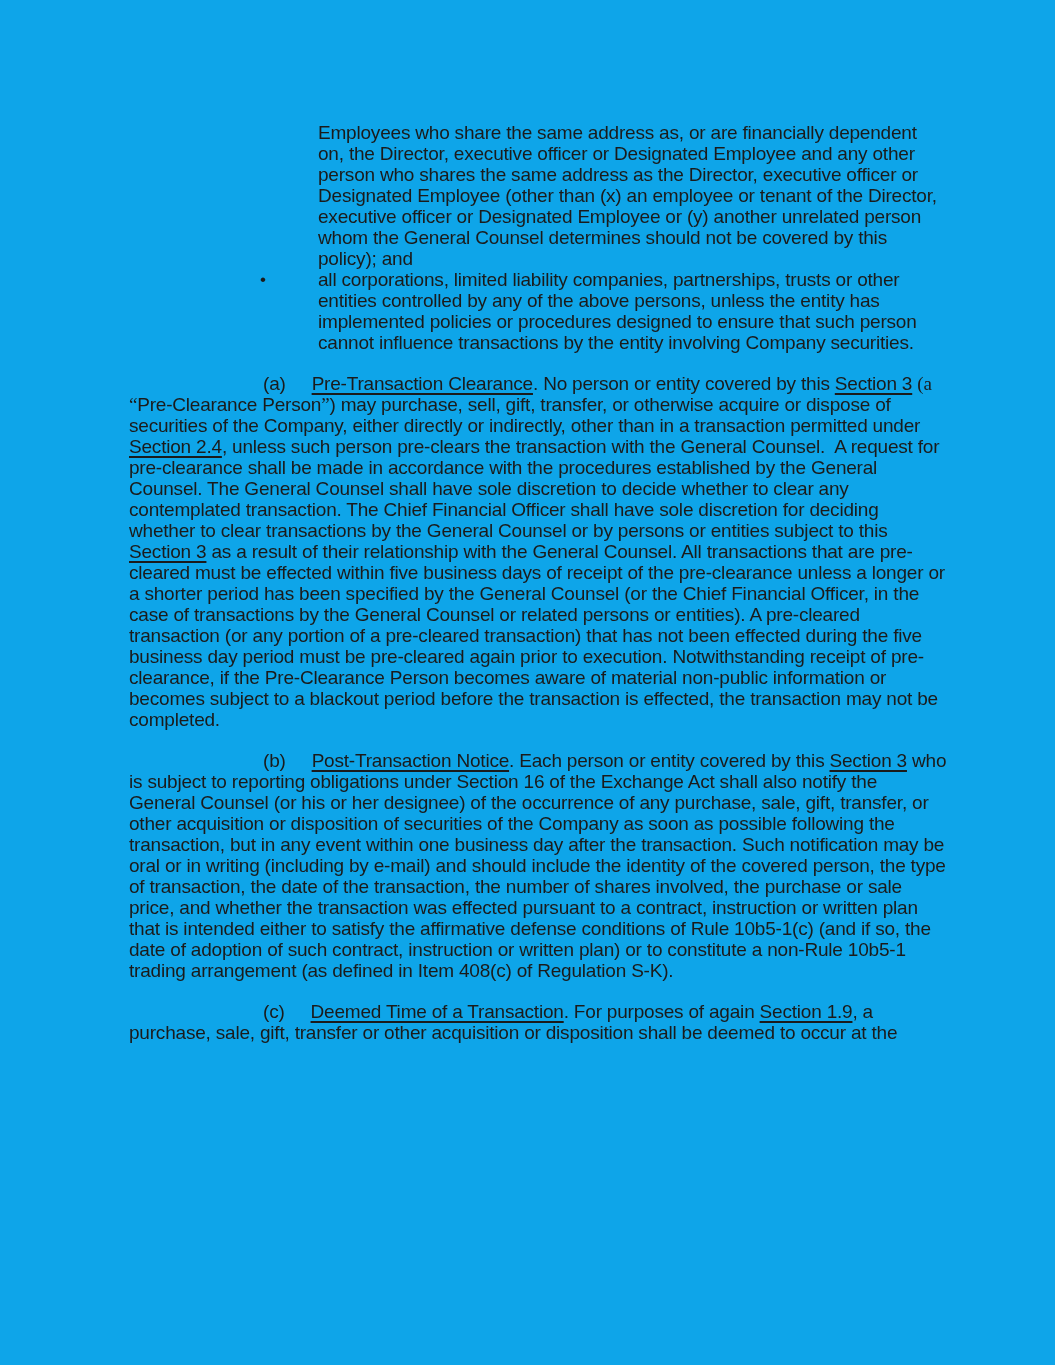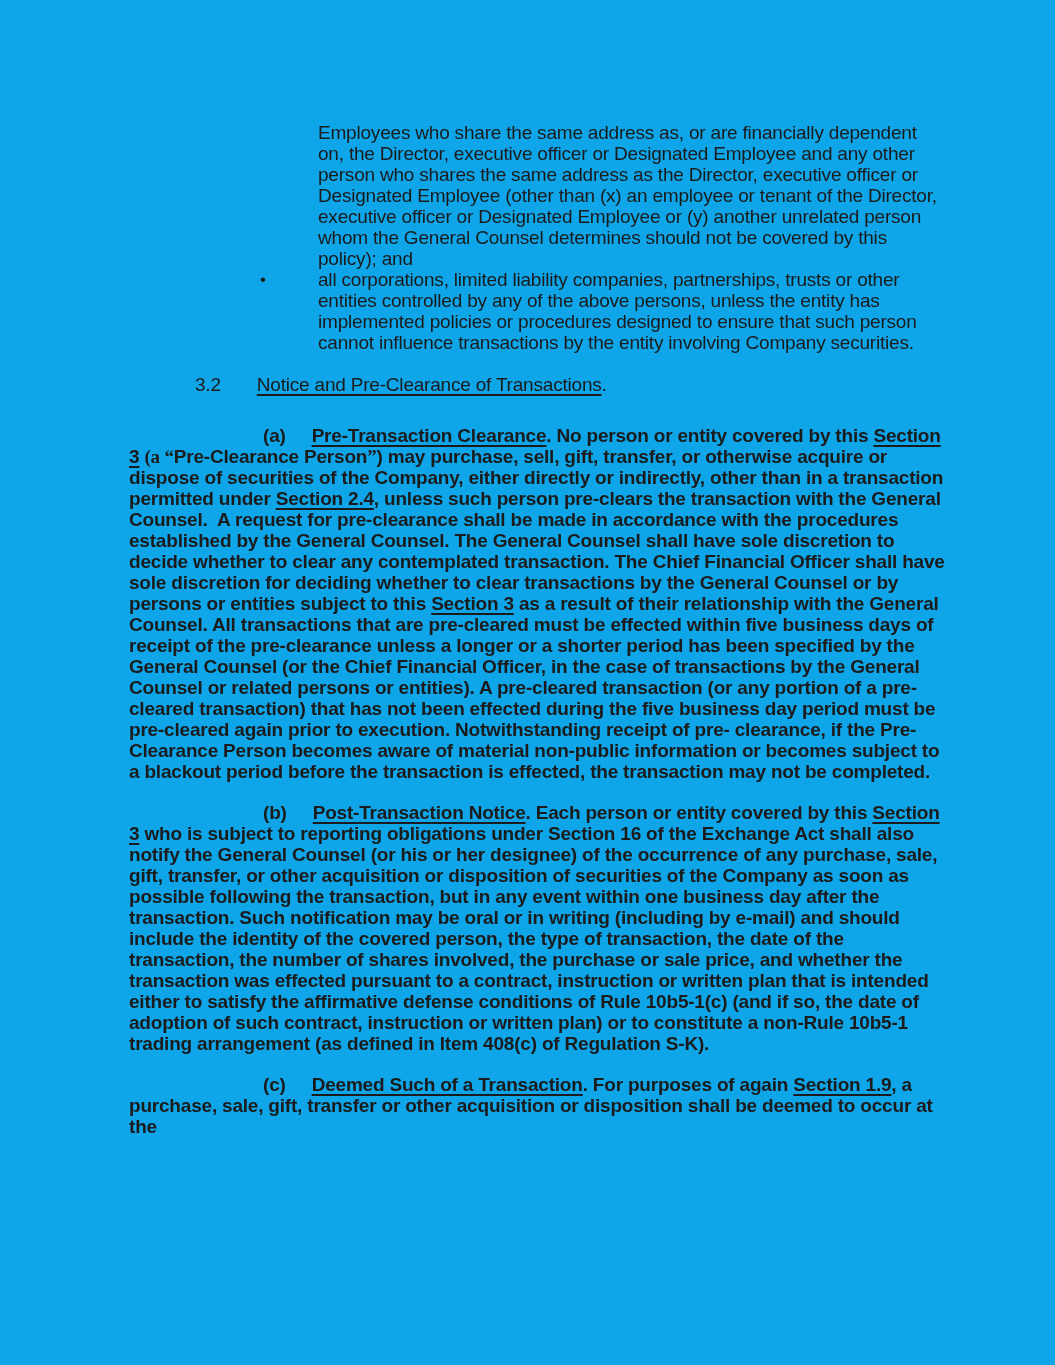--- a/index.html
+++ b/index.html
@@ -43,21 +43,20 @@
     margin: 21px 0 30px 0;
     text-indent: 66px;
     white-space: nowrap;
   }
   .htab { display: inline-block; width: 36px; }
   
   .para {
     margin: 20px 0 0 0;
     text-indent: 134px;
     text-align: left;
-    font-weight: bold;
   }
   .ptab { display: inline-block; width: 26px; }
   .u {
     text-decoration: underline;
     text-decoration-thickness: 1.5px;
     text-underline-offset: 3px;
   }
   .serif { font-family: "Liberation Serif", serif; }
 </style>
 </head>
@@ -70,22 +69,21 @@
       <p class="list-item">
         <span class="bullet-marker"></span>
         <span><span>Employees who share the same address as, or are financially dependent on, the Director, executive officer or Designated Employee and any other person who shares the same address as the Director, executive officer or Designated Employee (other than (x) an employee or tenant of the Director, executive officer or Designated Employee or (y) another unrelated person whom the General Counsel determines should not be covered by this policy); and</span></span>
       </p>
       <p class="list-item">
         <span class="bullet-marker">•</span>
         <span><span>all corporations, limited liability companies, partnerships, trusts or other entities controlled by any of the above persons, unless the entity has implemented policies or procedures designed to ensure that such person cannot influence transactions by the entity involving Company securities.</span></span>
       </p>
     </div>
 
-    <p class="section-heading"><span class="h-num">3.2</span><span class="htab"></span><span class="u">Notice and Pre-Clearance of Transactions</span><span>.</span></p>
 
     <p class="para"><span>(a)</span><span class="ptab"></span><span><span class="u">Pre-Transaction Clearance</span><span>. No person or entity covered by this </span><span class="u">Section 3</span><span> </span><span class="serif">(a “</span><span>Pre-Clearance Person</span><span class="serif">”</span><span>) may purchase, sell, gift, transfer, or otherwise acquire or dispose of securities of the Company, either directly or indirectly, other than in a transaction permitted under </span><span class="u">Section 2.4</span><span>, unless such person pre-clears the transaction with the General Counsel.&nbsp; A request for pre-clearance shall be made in accordance with the procedures established by the General Counsel. The General Counsel shall have sole discretion to decide whether to clear any contemplated transaction. The Chief Financial Officer shall have sole discretion for deciding whether to clear transactions by the General Counsel or by persons or entities subject to this </span><span class="u">Section 3</span><span> as a result of their relationship with the General Counsel. All transactions that are pre-cleared must be effected within five business days of receipt of the pre-clearance unless a longer or a shorter period has been specified by the General Counsel (or the Chief Financial Officer, in the case of transactions by the General Counsel or related persons or entities). A pre-cleared transaction (or any portion of a pre-cleared transaction) that has not been effected during the five business day period must be pre-cleared again prior to execution. Notwithstanding receipt of pre- clearance, if the Pre-Clearance Person becomes aware of material non-public information or becomes subject to a blackout period before the transaction is effected, the transaction may not be completed.</span></span></p>
 
     <p class="para"><span>(b)</span><span class="ptab"></span><span><span class="u">Post-Transaction Notice</span><span>. Each person or entity covered by this </span><span class="u">Section 3</span><span> who is subject to reporting obligations under Section 16 of the Exchange Act shall also notify the General Counsel (or his or her designee) of the occurrence of any purchase, sale, gift, transfer, or other acquisition or disposition of securities of the Company as soon as possible following the transaction, but in any event within one business day after the transaction. Such notification may be oral or in writing (including by e-mail) and should include the identity of the covered person, the type of transaction, the date of the transaction, the number of shares involved, the purchase or sale price, and whether the transaction was effected pursuant to a contract, instruction or written plan that is intended either to satisfy the affirmative defense conditions of Rule 10b5-1(c) (and if so, the date of adoption of such contract, instruction or written plan) or to constitute a non-Rule 10b5-1 trading arrangement (as defined in Item 408(c) of Regulation S-K).</span></span></p>
 
-    <p class="para"><span>(c)</span><span class="ptab"></span><span><span class="u">Deemed Such of a Transaction</span><span>. For purposes of again </span><span class="u">Section 1.9</span><span>, a purchase, sale, gift, transfer or other acquisition or disposition shall be deemed to occur at the</span></span></p>
+    <p class="para"><span>(c)</span><span class="ptab"></span><span><span class="u">Deemed Time of a Transaction</span><span>. For purposes of again </span><span class="u">Section 1.9</span><span>, a purchase, sale, gift, transfer or other acquisition or disposition shall be deemed to occur at the</span></span></p>
 
   </div>
 </div>
 
 </body></html>

